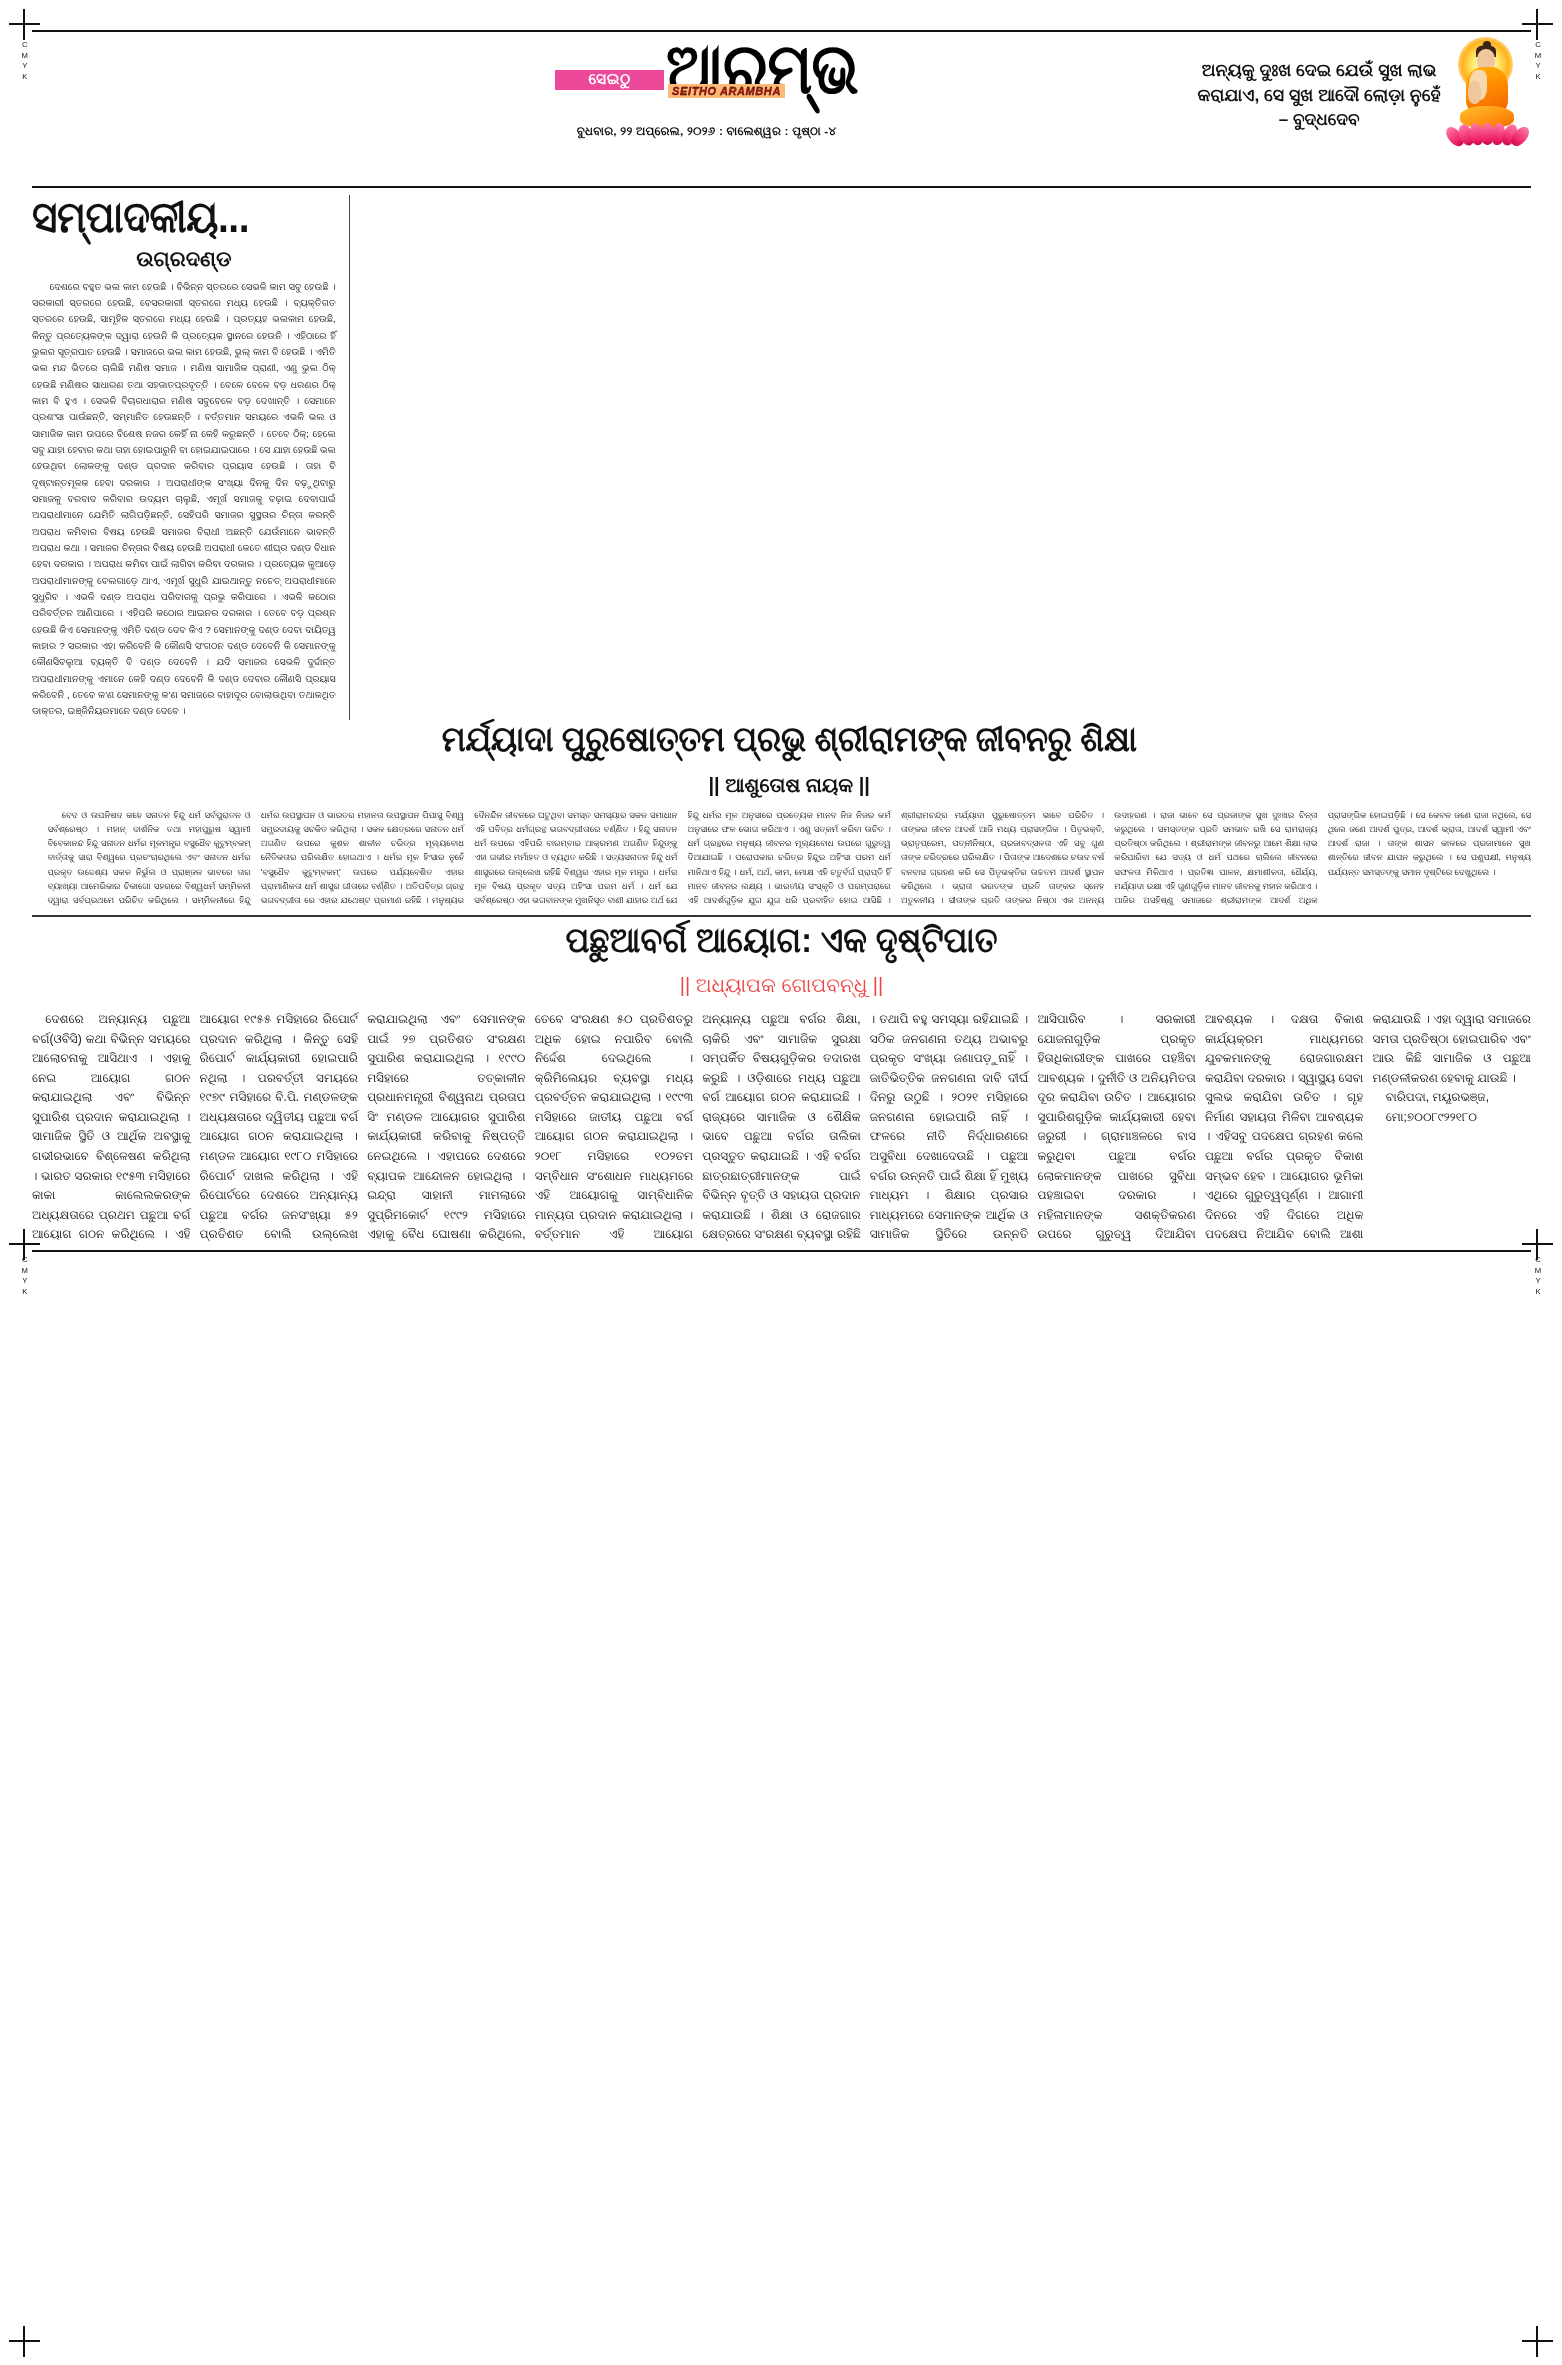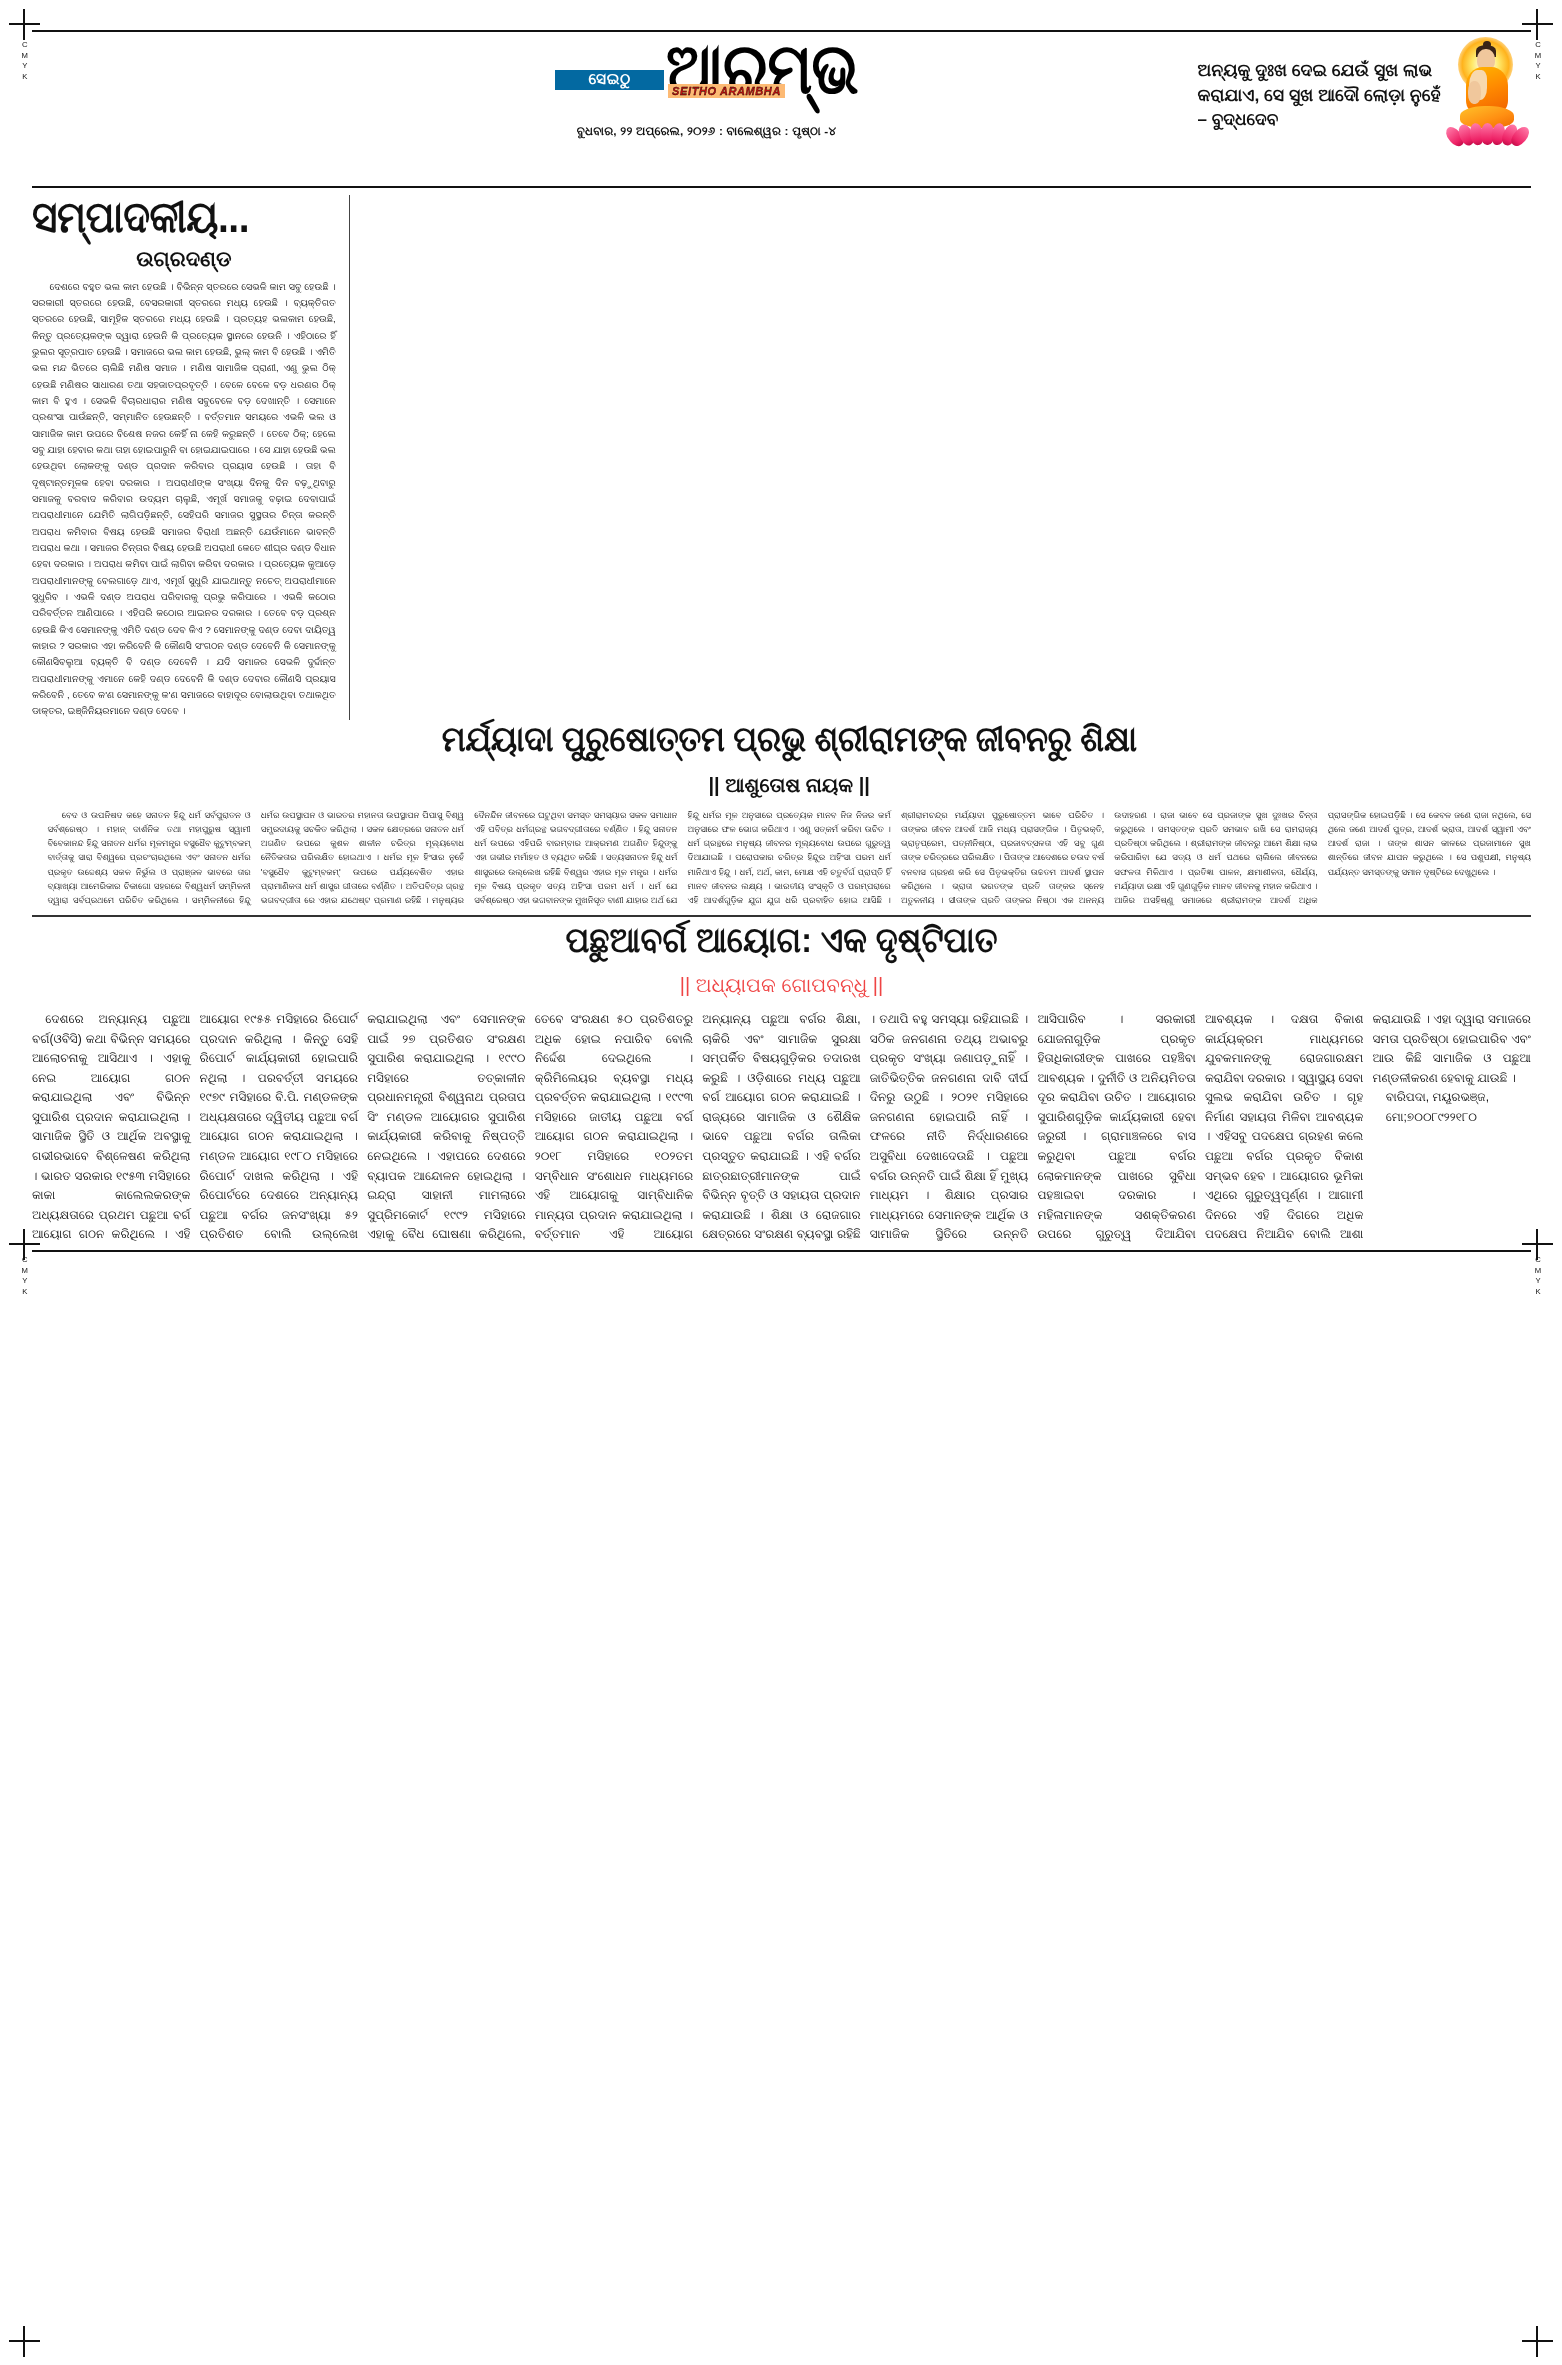--- a/index.html
+++ b/index.html
@@ -82,21 +82,21 @@
   }
   .masthead-right {
     width: 38%;
     display: flex;
     align-items: center;
     justify-content: flex-end;
     padding-right: 5.1px;
     box-sizing: border-box;
   }
   .seithu-bar {
-    background: #0369a1;
+    background: #ec4899;
     color: #fff;
     display: inline-block;
     padding: 1.5px 33px 2.6px 33px;
     font-size: 15.4px;
     line-height: 1.05;
     font-weight: bold;
     letter-spacing: 0.5px;
   }
   .logo-wrap {
     position: relative;
@@ -130,21 +130,21 @@
   .dateline {
     margin-top: 30px;
     font-size: 11.8px;
     font-weight: bold;
     color: #111;
     letter-spacing: 0.2px;
     white-space: nowrap;
   }
 
   .quote-block {
-    text-align: left;
+    text-align: center;
     font-size: 17.4px;
     line-height: 1.45;
     font-weight: bold;
     color: #111;
     padding-right: 8.2px;
   }
   .quote-attrib { font-size: 17px; }
 
   .buddha {
     width: 77px;

